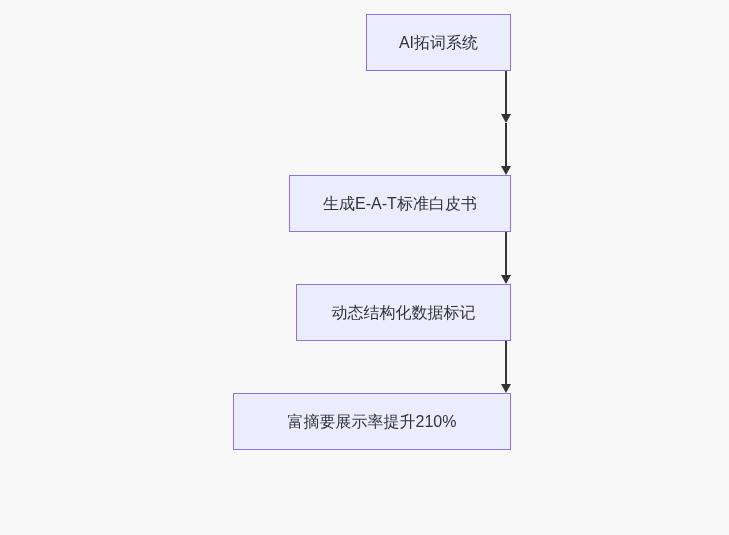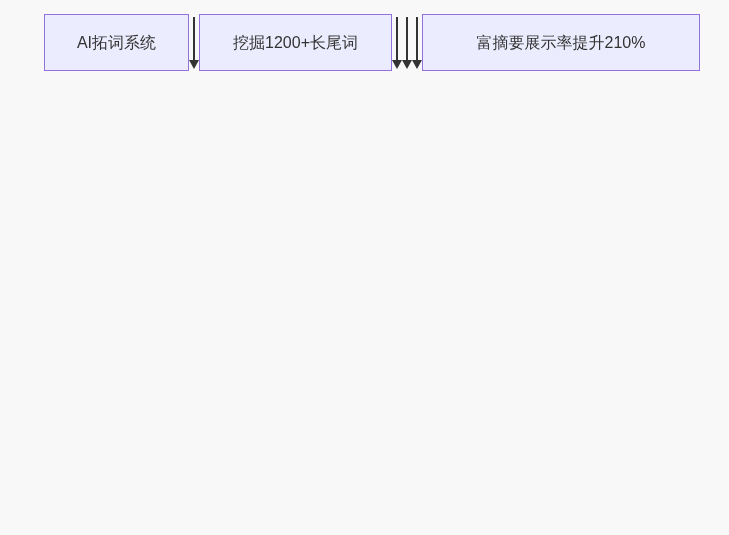--- a/index.html
+++ b/index.html
@@ -6,21 +6,21 @@
   body{
     width:729px;height:535px;overflow:hidden;
     font-family:"Liberation Sans","DejaVu Sans",sans-serif;
   }
   .canvas{
     position:relative;width:729px;height:535px;
     background:var(--bg,#f8f8f8);
   }
   .flow{
     position:absolute;left:372px;top:14px;transform:translateX(-50%);
-    display:flex;align-items:center;
+    display:flex;flex-direction:column;align-items:flex-end;
   }
   .node{
     box-sizing:border-box;height:57px;
     display:flex;align-items:center;justify-content:center;
     background:var(--fill,#ECECFF);
     border:1.5px solid var(--stroke,#9370DB);
     color:var(--text,#333333);
     font-size:16px;line-height:1;white-space:nowrap;
   }
   .n1{width:145px}
@@ -50,35 +50,38 @@
 
     <div class="node n1">
       <span>AI拓词系统</span>
     </div>
 
     <div class="arrow">
       <div class="line"></div>
       <div class="head"></div>
     </div>
 
-    <div class="node n2">
-      <span>挖掘1200+长尾词</span>
+
+    <div class="arrow">
+      <div class="line"></div>
+      <div class="head"></div>
+    </div>
+
+    <div class="node n3">
+      <span>生成E-A-T标准白皮书</span>
     </div>
 
     <div class="arrow">
       <div class="line"></div>
       <div class="head"></div>
     </div>
 
-
-    <div class="arrow">
-      <div class="line"></div>
-      <div class="head"></div>
+    <div class="node n4">
+      <span>动态结构化数据标记</span>
     </div>
-
 
     <div class="arrow">
       <div class="line"></div>
       <div class="head"></div>
     </div>
 
     <div class="node n5">
       <span>富摘要展示率提升210%</span>
     </div>
 

